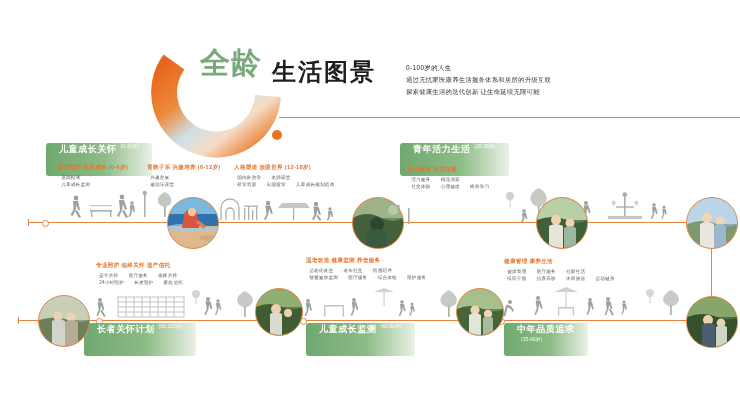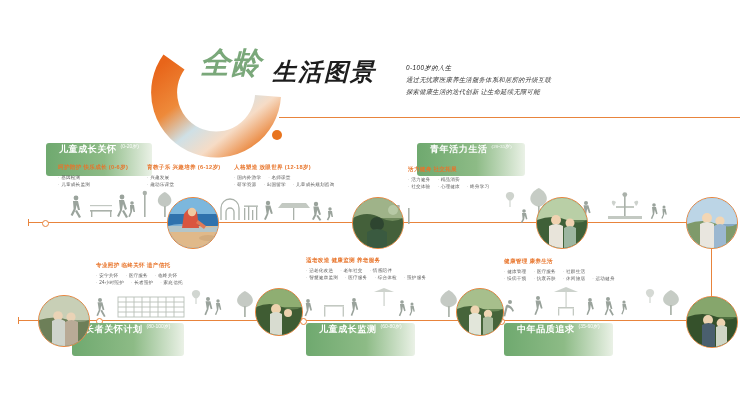--- a/index.html
+++ b/index.html
@@ -5,21 +5,21 @@
   html,body{margin:0;padding:0;}
   body{
     width:740px;height:416px;overflow:hidden;
     background:#ffffff;
     font-family:"Liberation Sans","DejaVu Sans",sans-serif;
     position:relative;
   }
   .stage{position:absolute;inset:0;}
 
   
-  .header{position:absolute;left:0;top:0;width:740px;height:138px;font-style:italic;}
+  .header{position:absolute;left:0;top:0;width:740px;height:138px;}
   .arc-wrap{position:absolute;left:146px;top:34px;width:150px;height:110px;}
   .arc{position:absolute;left:0;top:0;width:150px;height:150px;}
   .arc-dot{position:absolute;left:126px;top:96px;width:10px;height:10px;
     border-radius:50%;background:#e8741e;}
 
   .title-cn{position:absolute;left:200px;top:48px;
     font-family:"DejaVu Sans",sans-serif;
     font-size:30px;font-weight:700;color:#7aa87a;letter-spacing:1px;
     line-height:1;}
   .title-main{position:absolute;left:272px;top:60px;
@@ -148,41 +148,41 @@
         <span class="it">名师课堂</span>
       </div>
       <div class="row">
         <span class="it">研学资源</span>
         <span class="it">出国留学</span>
         <span class="it">儿童成长规划咨询</span>
       </div>
     </div>
   </div>
 
-  <div class="badge" style="left:417px;top:143px;font-family:Liberation Serif, serif;">
+  <div class="badge" style="left:400px;top:143px;">
     <span class="bt">青年活力生活</span>
     <span class="br">(20-35岁)</span>
   </div>
 
   <div class="blk" style="left:408px;top:166px;">
     <div class="bh">活力健身 社交拓展</div>
     <div class="rows">
       <div class="row">
         <span class="it">活力健身</span>
         <span class="it">精品消费</span>
       </div>
       <div class="row">
         <span class="it">社交体验</span>
         <span class="it">心理健康</span>
         <span class="it">终身学习</span>
       </div>
     </div>
   </div>
 
-  <div class="badge" style="left:72px;top:323px;">
+  <div class="badge" style="left:84px;top:323px;">
     <span class="bt">长者关怀计划</span>
     <span class="br">(80-100岁)</span>
   </div>
 
   <div class="blk" style="left:96px;top:262px;">
     <div class="bh">专业照护 临终关怀 遗产信托</div>
     <div class="rows">
       <div class="row">
         <span class="it">安宁关怀</span>
         <span class="it">医疗服务</span>
@@ -211,21 +211,21 @@
       </div>
       <div class="row">
         <span class="it">智慧健康监测</span>
         <span class="it">医疗服务</span>
         <span class="it">综合体检</span>
         <span class="it">照护服务</span>
       </div>
     </div>
   </div>
 
-  <div class="badge" style="left:504px;top:323px;">
+  <div class="badge" style="left:504px;top:323px;flex-direction:column;">
     <span class="bt">中年品质追求</span>
     <span class="br">(35-60岁)</span>
   </div>
 
   <div class="blk" style="left:504px;top:258px;">
     <div class="bh">健康管理 康养生活</div>
     <div class="rows">
       <div class="row">
         <span class="it">健康管理</span>
         <span class="it">医疗服务</span>

